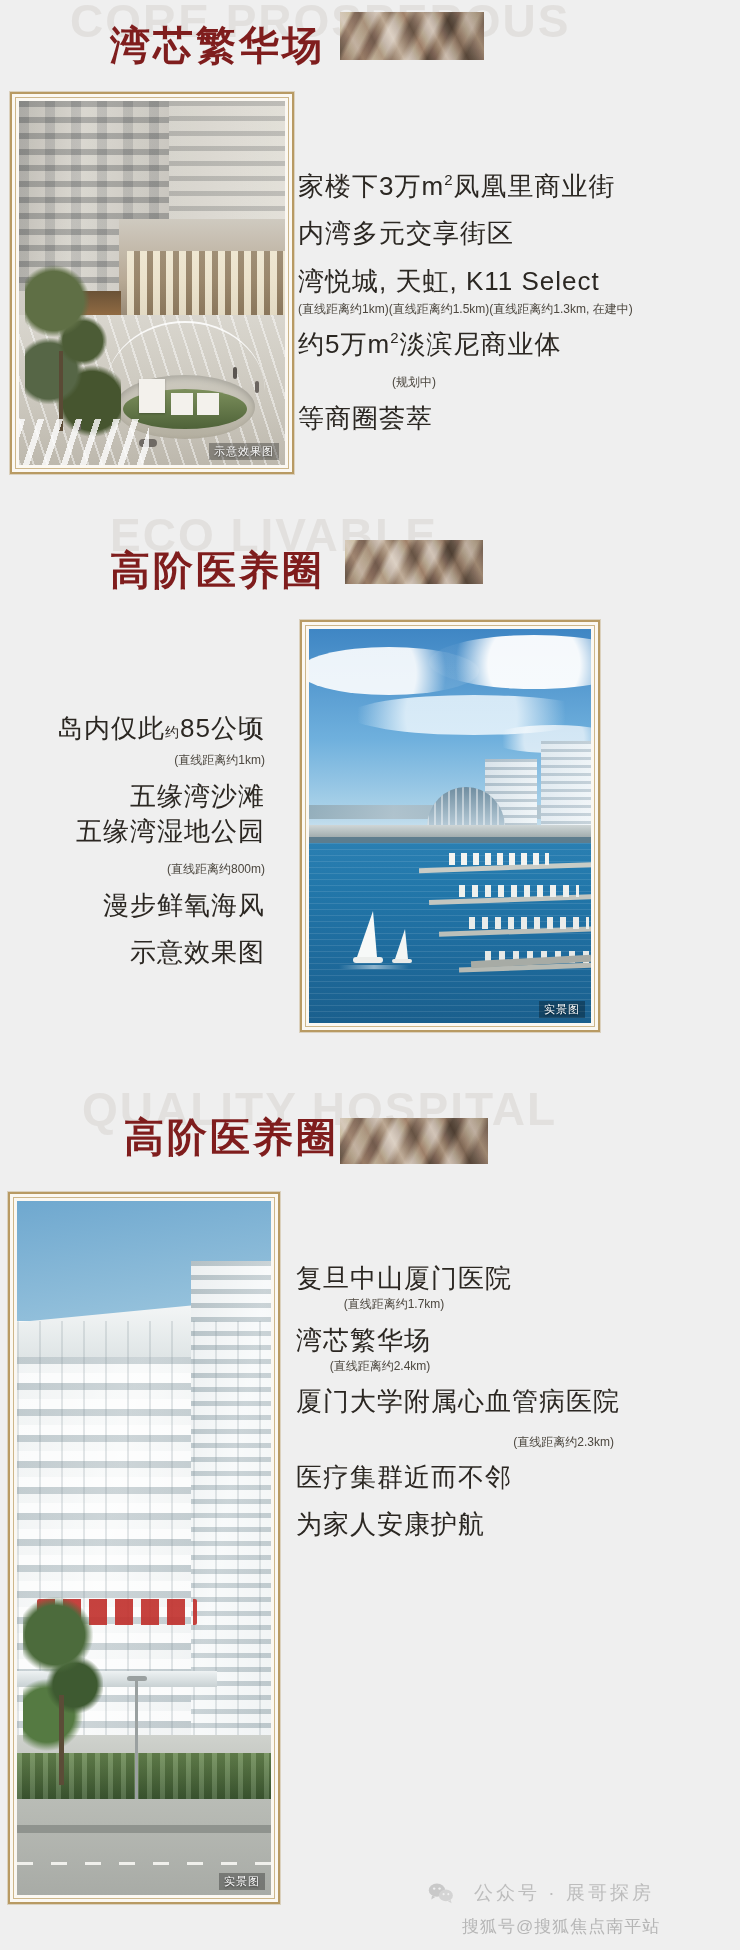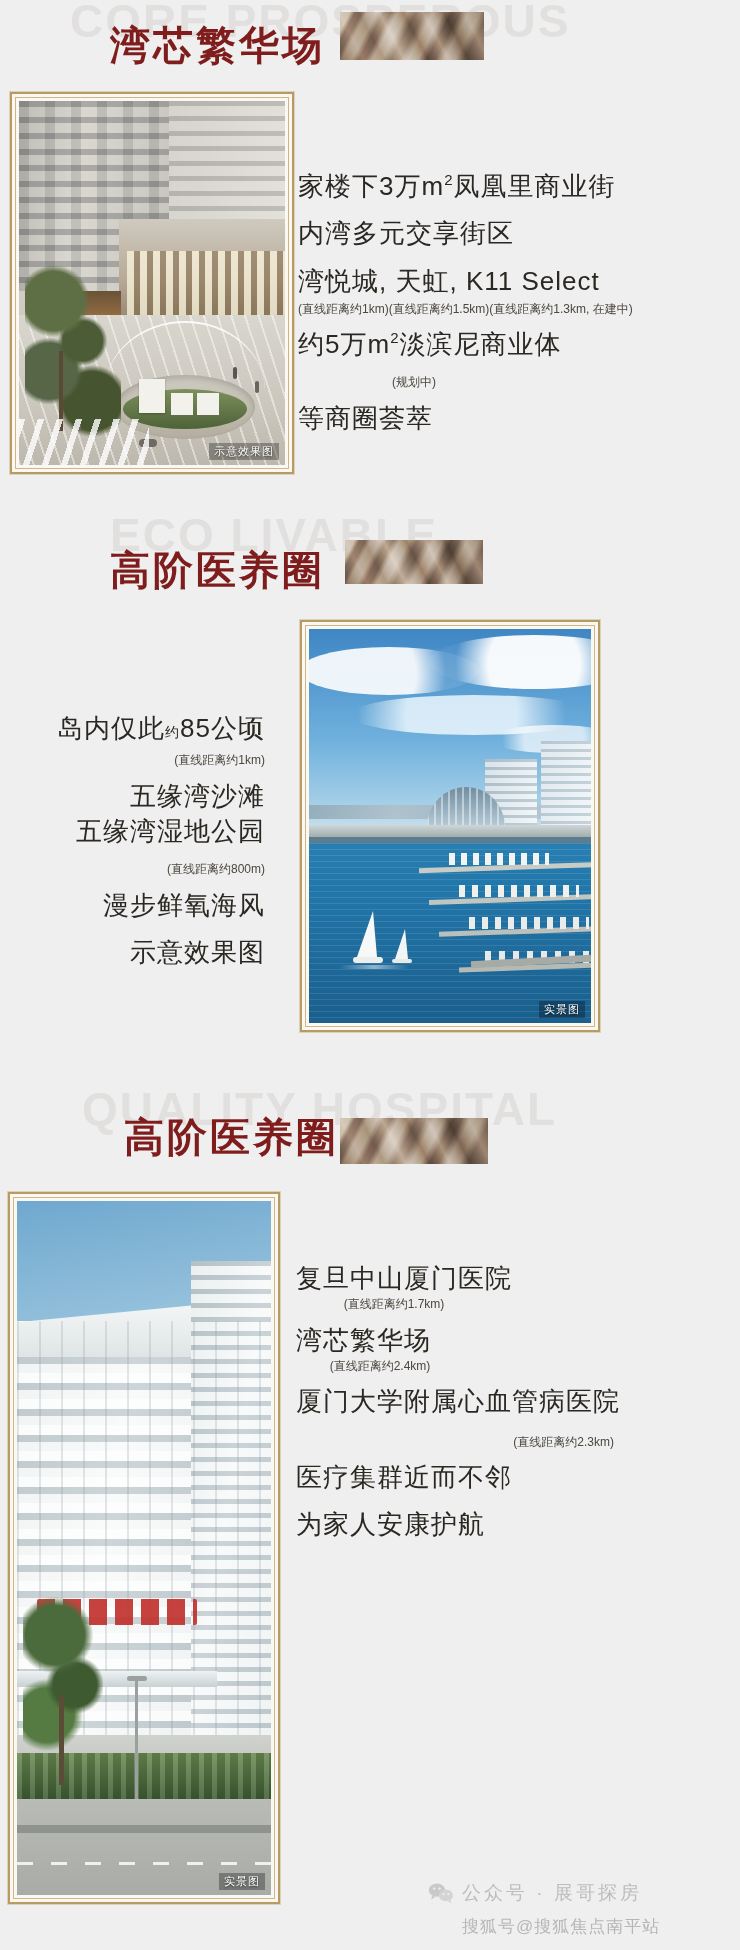--- a/index.html
+++ b/index.html
@@ -99,21 +99,21 @@
   }
   .t-sub-inline { font-size: 14px; }
   .align-right { text-align: right; }
   .align-center { text-align: center; }
 
   
   .footer-wm {
     position: absolute;
     display: flex;
     align-items: center;
-    gap: 8px;
+    gap: 20px;
     color: #bdbdbd;
     font-size: 19px;
     letter-spacing: 3px;
     white-space: nowrap;
   }
   .wechat-icon { width: 26px; height: 22px; display: block; }
   .footer-wm2 {
     position: absolute;
     color: #b6b6b6;
     font-size: 17px;

